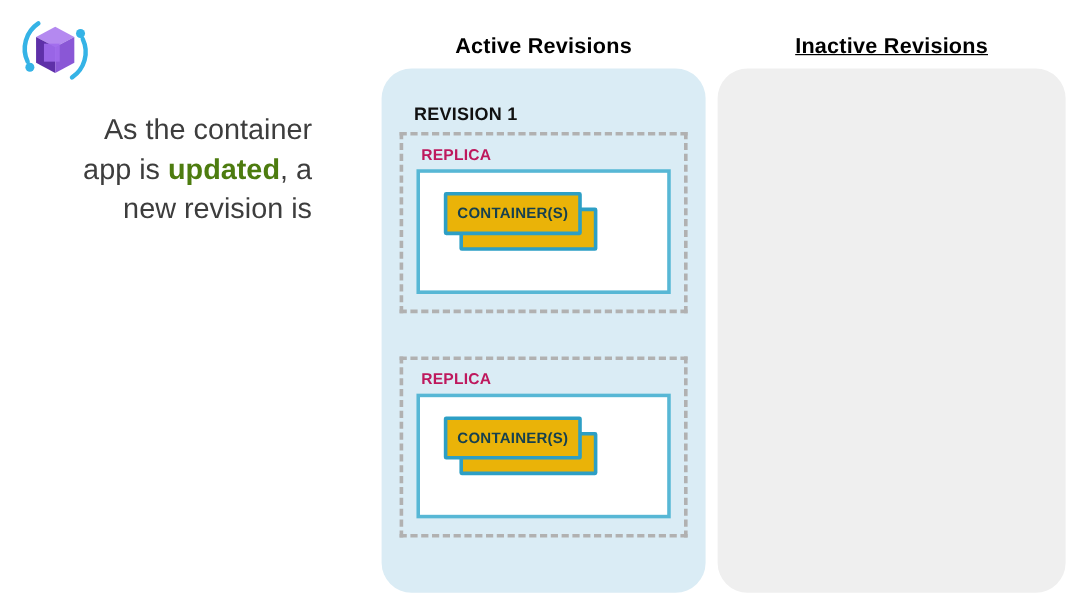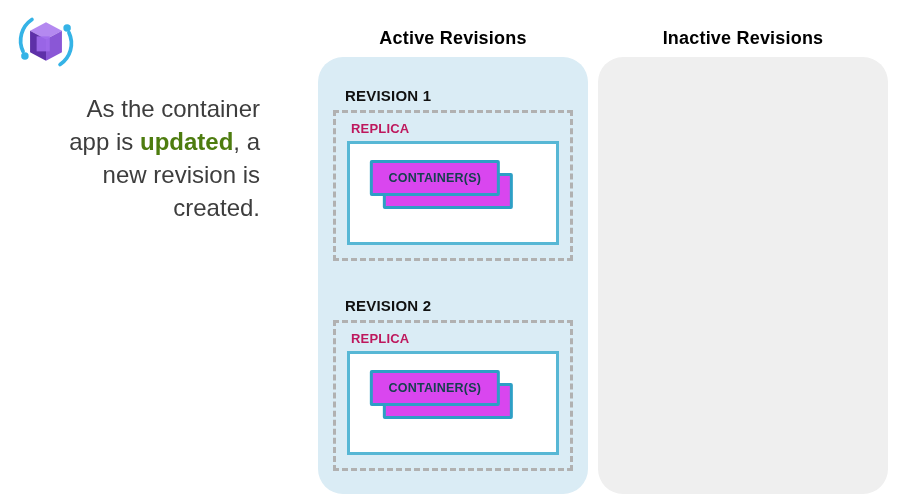--- a/index.html
+++ b/index.html
@@ -9,38 +9,38 @@
 
   .logo { position:absolute; left:16px; top:12px; width:60px; height:60px; }
 
   .intro { position:absolute; left:10px; top:92px; width:250px; text-align:right;
            font-size:24px; line-height:33px; color:#3d3d3d; }
   .intro b { color:#4d7c0f; }
 
   .col-title { position:absolute; top:28px; font-size:18px; font-weight:bold; color:#000;
                text-align:center; letter-spacing:0.2px; }
   .active-title   { left:318px; width:270px; }
-  .inactive-title { left:598px; width:290px; }
+  .inactive-title { left:598px; width:290px;text-decoration:underline; }
 
   .panel { position:absolute; top:57px; height:437px;border-radius:25px; }
   .active-panel   { left:318px; width:270px; background:#daecf5; }
   .inactive-panel { left:598px; width:290px; background:#efefef; }
 
   .revision { position:absolute; left:15px; width:240px; }
   .rev-1 { top:30px; }
   .rev-2 { top:240px; }
   .rev-label { font-size:15px; font-weight:bold; color:#111; margin:0 0 6px 12px; letter-spacing:0.2px; }
 
   .dashed { border:3px dashed #b1b1b1; padding:8px 11px 13px 11px; }
   .replica-label { font-size:13px; font-weight:bold; color:#be185d; margin:0 0 5px 4px; letter-spacing:0.2px; }
 
   .replica-box { position:relative; background:#ffffff; border:3px solid #57b7d5; height:104px; }
 
   .stack { position:absolute; left:50%; top:16px; transform:translateX(-54%); width:154px; height:62px; }
-  .cbox { position:absolute; width:130px; height:36px; background:#d946ef; border:3px solid #2d9fc5; border-radius:2px; }
+  .cbox { position:absolute; width:115px; height:36px; background:#eab308; border:3px solid #2d9fc5; border-radius:2px; }
   .cbox-back  { left:13px; top:13px; }
   .cbox-front { left:0; top:0; display:flex; align-items:center; justify-content:center; }
   .cbox-front span { font-size:12.5px; font-weight:bold; color:#16404f; letter-spacing:0.2px; }
 </style>
 </head>
 <body>
 
 <div class="stage">
 
   <svg class="logo" viewBox="0 0 64 64" aria-hidden="true">
@@ -51,21 +51,20 @@
     <polygon points="32,11 49,20 32,29 15,20" fill="#b489f0"></polygon>
     <polygon points="15,20 32,29 32,52 15,43" fill="#5e30a8"></polygon>
     <polygon points="49,20 32,29 32,52 49,43" fill="#8a57d6"></polygon>
     <rect x="22" y="26" width="14" height="16" fill="#a06bec" opacity="0.9"></rect>
   </svg>
 
   <p class="intro">
     <span>As the container</span><br>
     <span>app is </span><b>updated</b><span>, a</span><br>
     <span>new revision is</span><br>
-    <span>created.</span>
   </p>
 
   <div class="col-title active-title">Active Revisions</div>
   <div class="col-title inactive-title">Inactive Revisions</div>
 
   <div class="panel active-panel">
 
     <div class="revision rev-1">
       <div class="rev-label">REVISION 1</div>
       <div class="dashed">
@@ -75,21 +74,20 @@
             <div class="cbox cbox-back"></div>
             <div class="cbox cbox-front">
               <span>CONTAINER(S)</span>
             </div>
           </div>
         </div>
       </div>
     </div>
 
     <div class="revision rev-2">
-      <div class="rev-label">REVISION 2</div>
       <div class="dashed">
         <div class="replica-label">REPLICA</div>
         <div class="replica-box">
           <div class="stack">
             <div class="cbox cbox-back"></div>
             <div class="cbox cbox-front">
               <span>CONTAINER(S)</span>
             </div>
           </div>
         </div>

